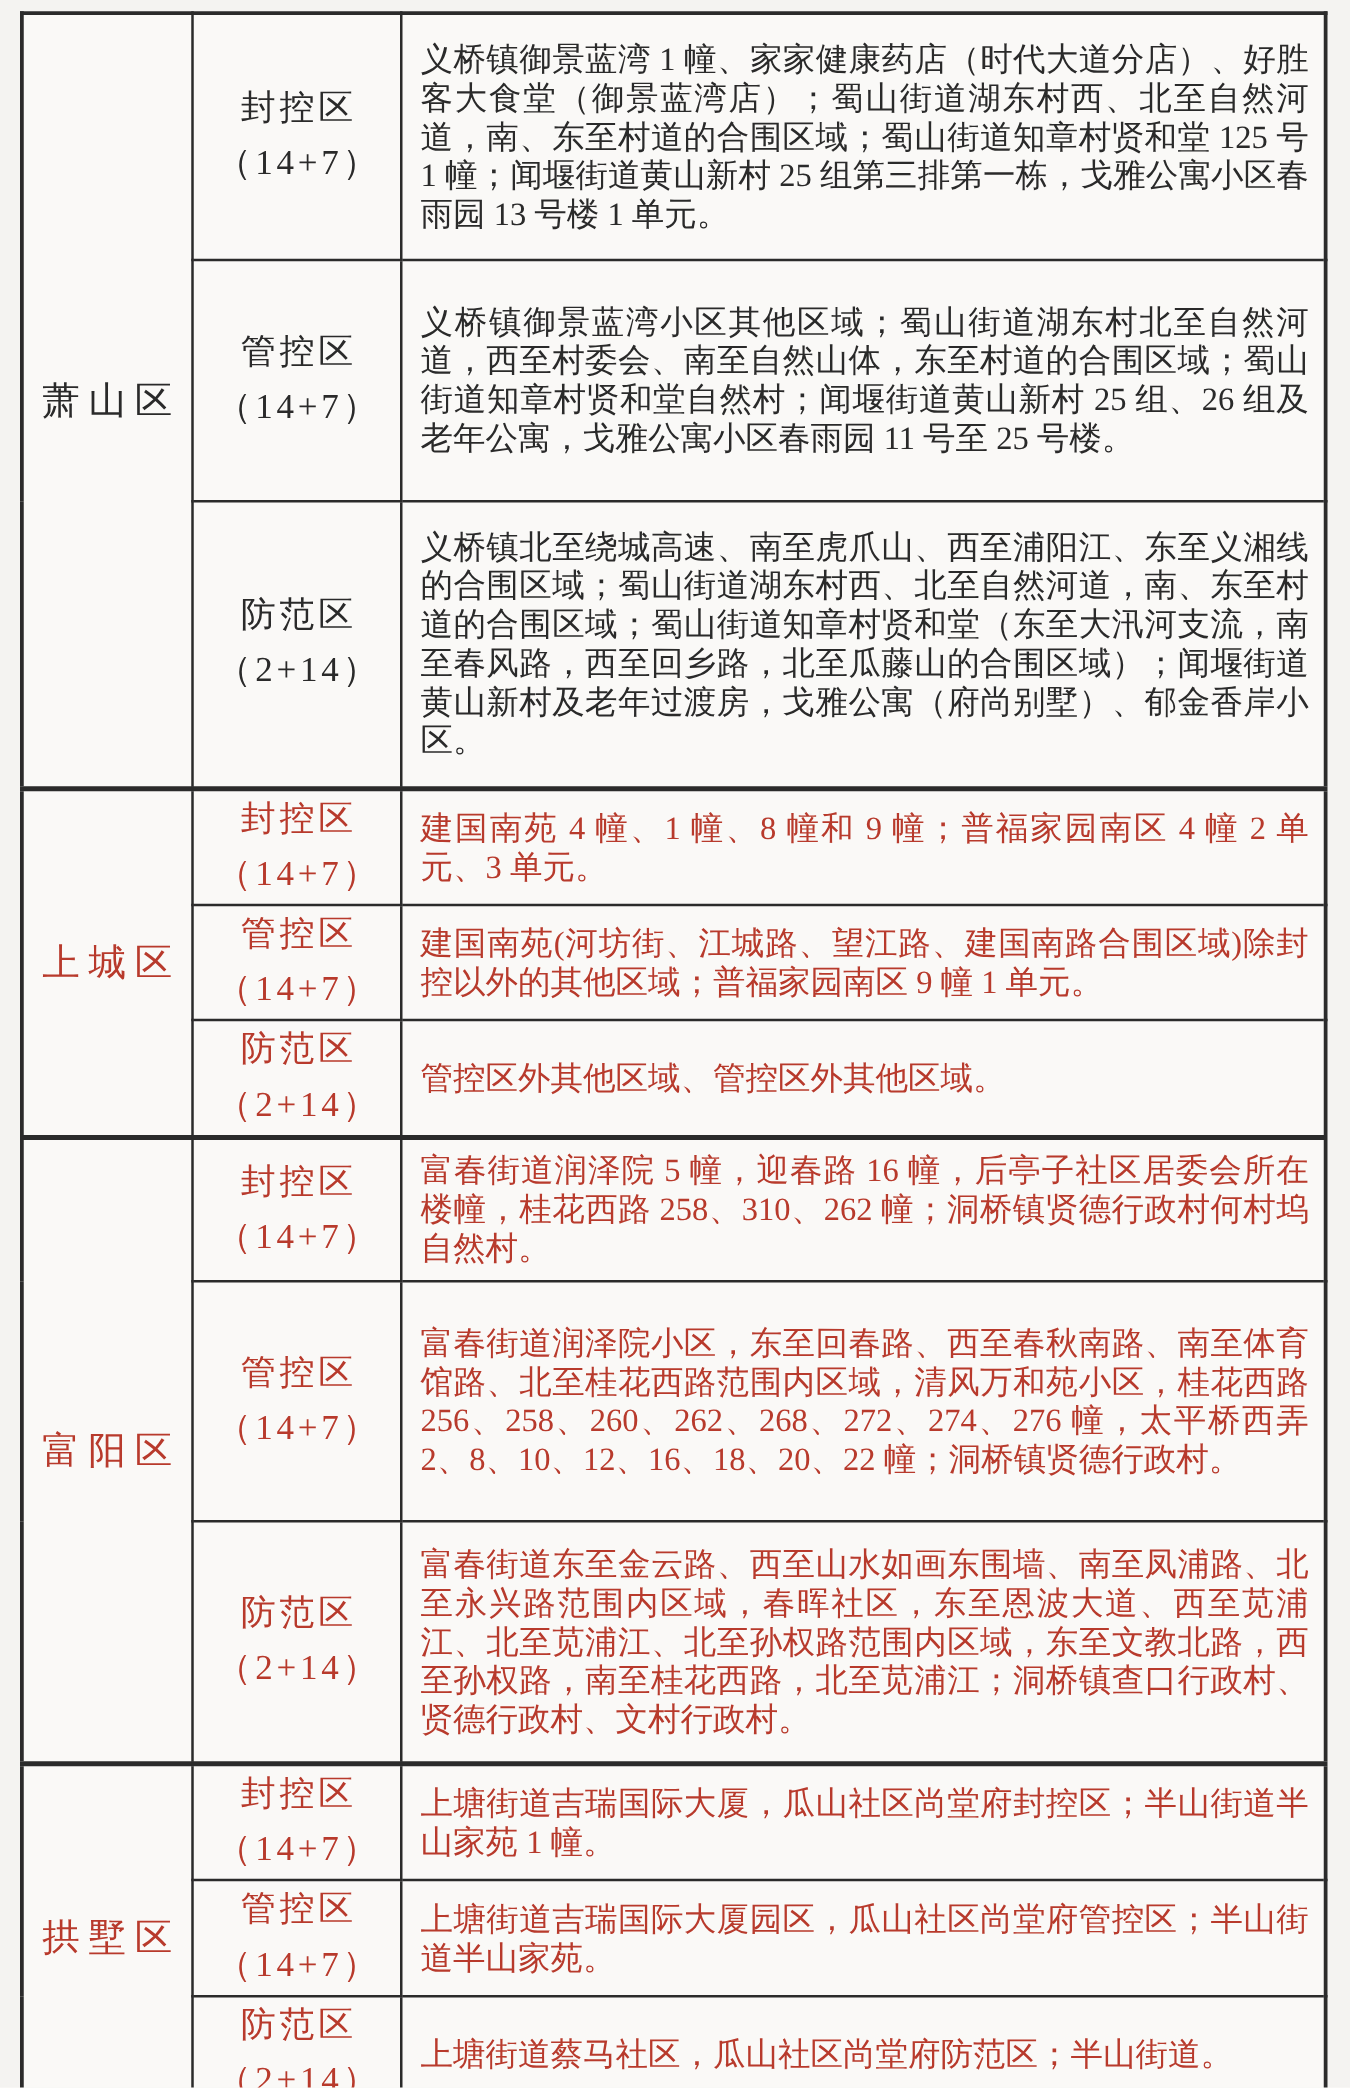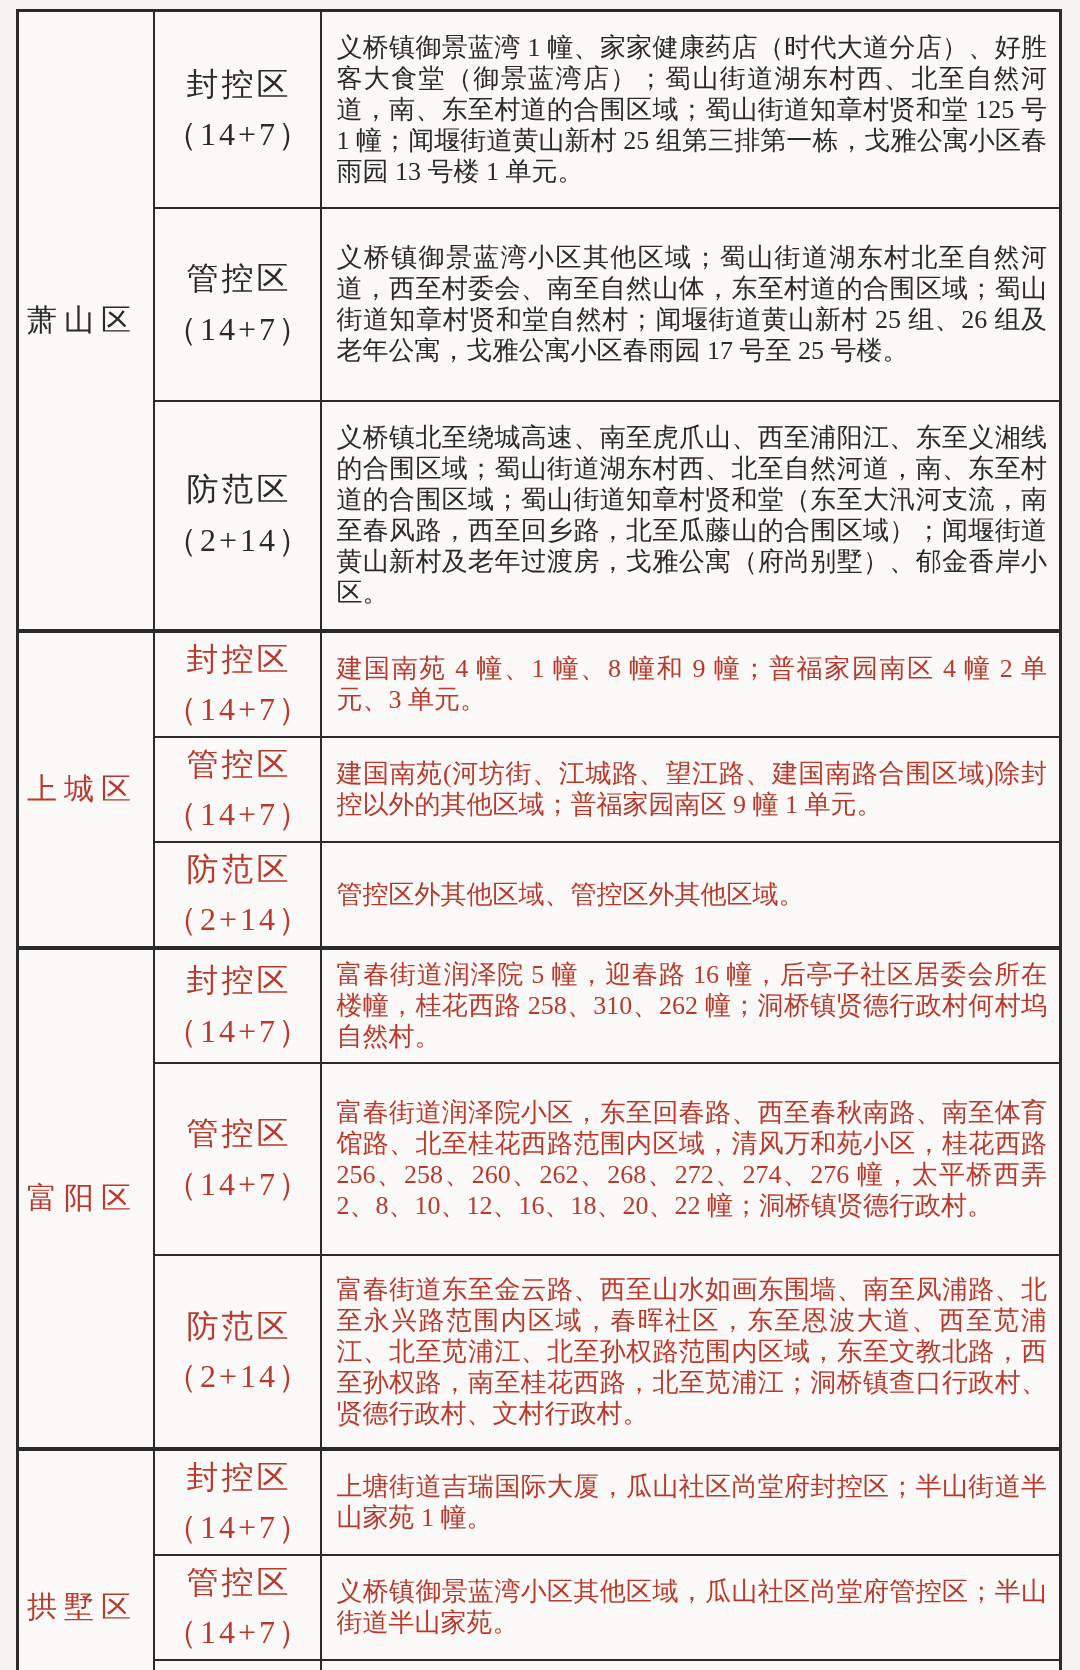--- a/index.html
+++ b/index.html
@@ -28,30 +28,30 @@
   }
   table.zones td{
     border:2px solid var(--border);
     vertical-align:middle;
     overflow:hidden;
   }
   tbody.section{border-top:4px solid var(--border);}
   tbody.section:first-of-type{border-top:none;}
   td.district{
     width:134px;
-    text-align:left;
+    text-align:center;
     font-size:30px;
     letter-spacing:7px;
     text-indent:7px;
     white-space:nowrap;
   }
   td.zone{
     width:165px;
     text-align:center;
-    font-size:32px;
+    font-size:28px;
     line-height:1.58;
     letter-spacing:3px;
     text-indent:3px;
     white-space:nowrap;
   }
   td.desc{
     width:727px;
     font-size:26px;
     line-height:31px;
     text-align:justify;
@@ -74,21 +74,21 @@
           <div>封控区</div>
           <div>（14+7）</div>
         </td>
         <td class="desc">义桥镇御景蓝湾 1 幢、家家健康药店（时代大道分店）、好胜客大食堂（御景蓝湾店）；蜀山街道湖东村西、北至自然河道，南、东至村道的合围区域；蜀山街道知章村贤和堂 125 号 1 幢；闻堰街道黄山新村 25 组第三排第一栋，戈雅公寓小区春雨园 13 号楼 1 单元。</td>
       </tr>
       <tr style="height:193px">
         <td class="zone">
           <div>管控区</div>
           <div>（14+7）</div>
         </td>
-        <td class="desc">义桥镇御景蓝湾小区其他区域；蜀山街道湖东村北至自然河道，西至村委会、南至自然山体，东至村道的合围区域；蜀山街道知章村贤和堂自然村；闻堰街道黄山新村 25 组、26 组及老年公寓，戈雅公寓小区春雨园 17 号至 25 号楼。</td>
+        <td class="desc">义桥镇御景蓝湾小区其他区域；蜀山街道湖东村北至自然河道，西至村委会、南至自然山体，东至村道的合围区域；蜀山街道知章村贤和堂自然村；闻堰街道黄山新村 25 组、26 组及老年公寓，戈雅公寓小区春雨园 11 号至 25 号楼。</td>
       </tr>
       <tr style="height:230px">
         <td class="zone">
           <div>防范区</div>
           <div>（2+14）</div>
         </td>
         <td class="desc">义桥镇北至绕城高速、南至虎爪山、西至浦阳江、东至义湘线的合围区域；蜀山街道湖东村西、北至自然河道，南、东至村道的合围区域；蜀山街道知章村贤和堂（东至大汛河支流，南至春风路，西至回乡路，北至瓜藤山的合围区域）；闻堰街道黄山新村及老年过渡房，戈雅公寓（府尚别墅）、郁金香岸小区。</td>
       </tr>
     </tbody>
 
@@ -155,21 +155,21 @@
           <div>封控区</div>
           <div>（14+7）</div>
         </td>
         <td class="desc">上塘街道吉瑞国际大厦，瓜山社区尚堂府封控区；半山街道半山家苑 1 幢。</td>
       </tr>
       <tr style="height:85px">
         <td class="zone">
           <div>管控区</div>
           <div>（14+7）</div>
         </td>
-        <td class="desc">义桥镇御景蓝湾小区其他区域，瓜山社区尚堂府管控区；半山街道半山家苑。</td>
+        <td class="desc">上塘街道吉瑞国际大厦园区，瓜山社区尚堂府管控区；半山街道半山家苑。</td>
       </tr>
       <tr style="height:85px">
         <td class="zone">
           <div>防范区</div>
           <div>（2+14）</div>
         </td>
         <td class="desc">上塘街道蔡马社区，瓜山社区尚堂府防范区；半山街道。</td>
       </tr>
     </tbody>
 

